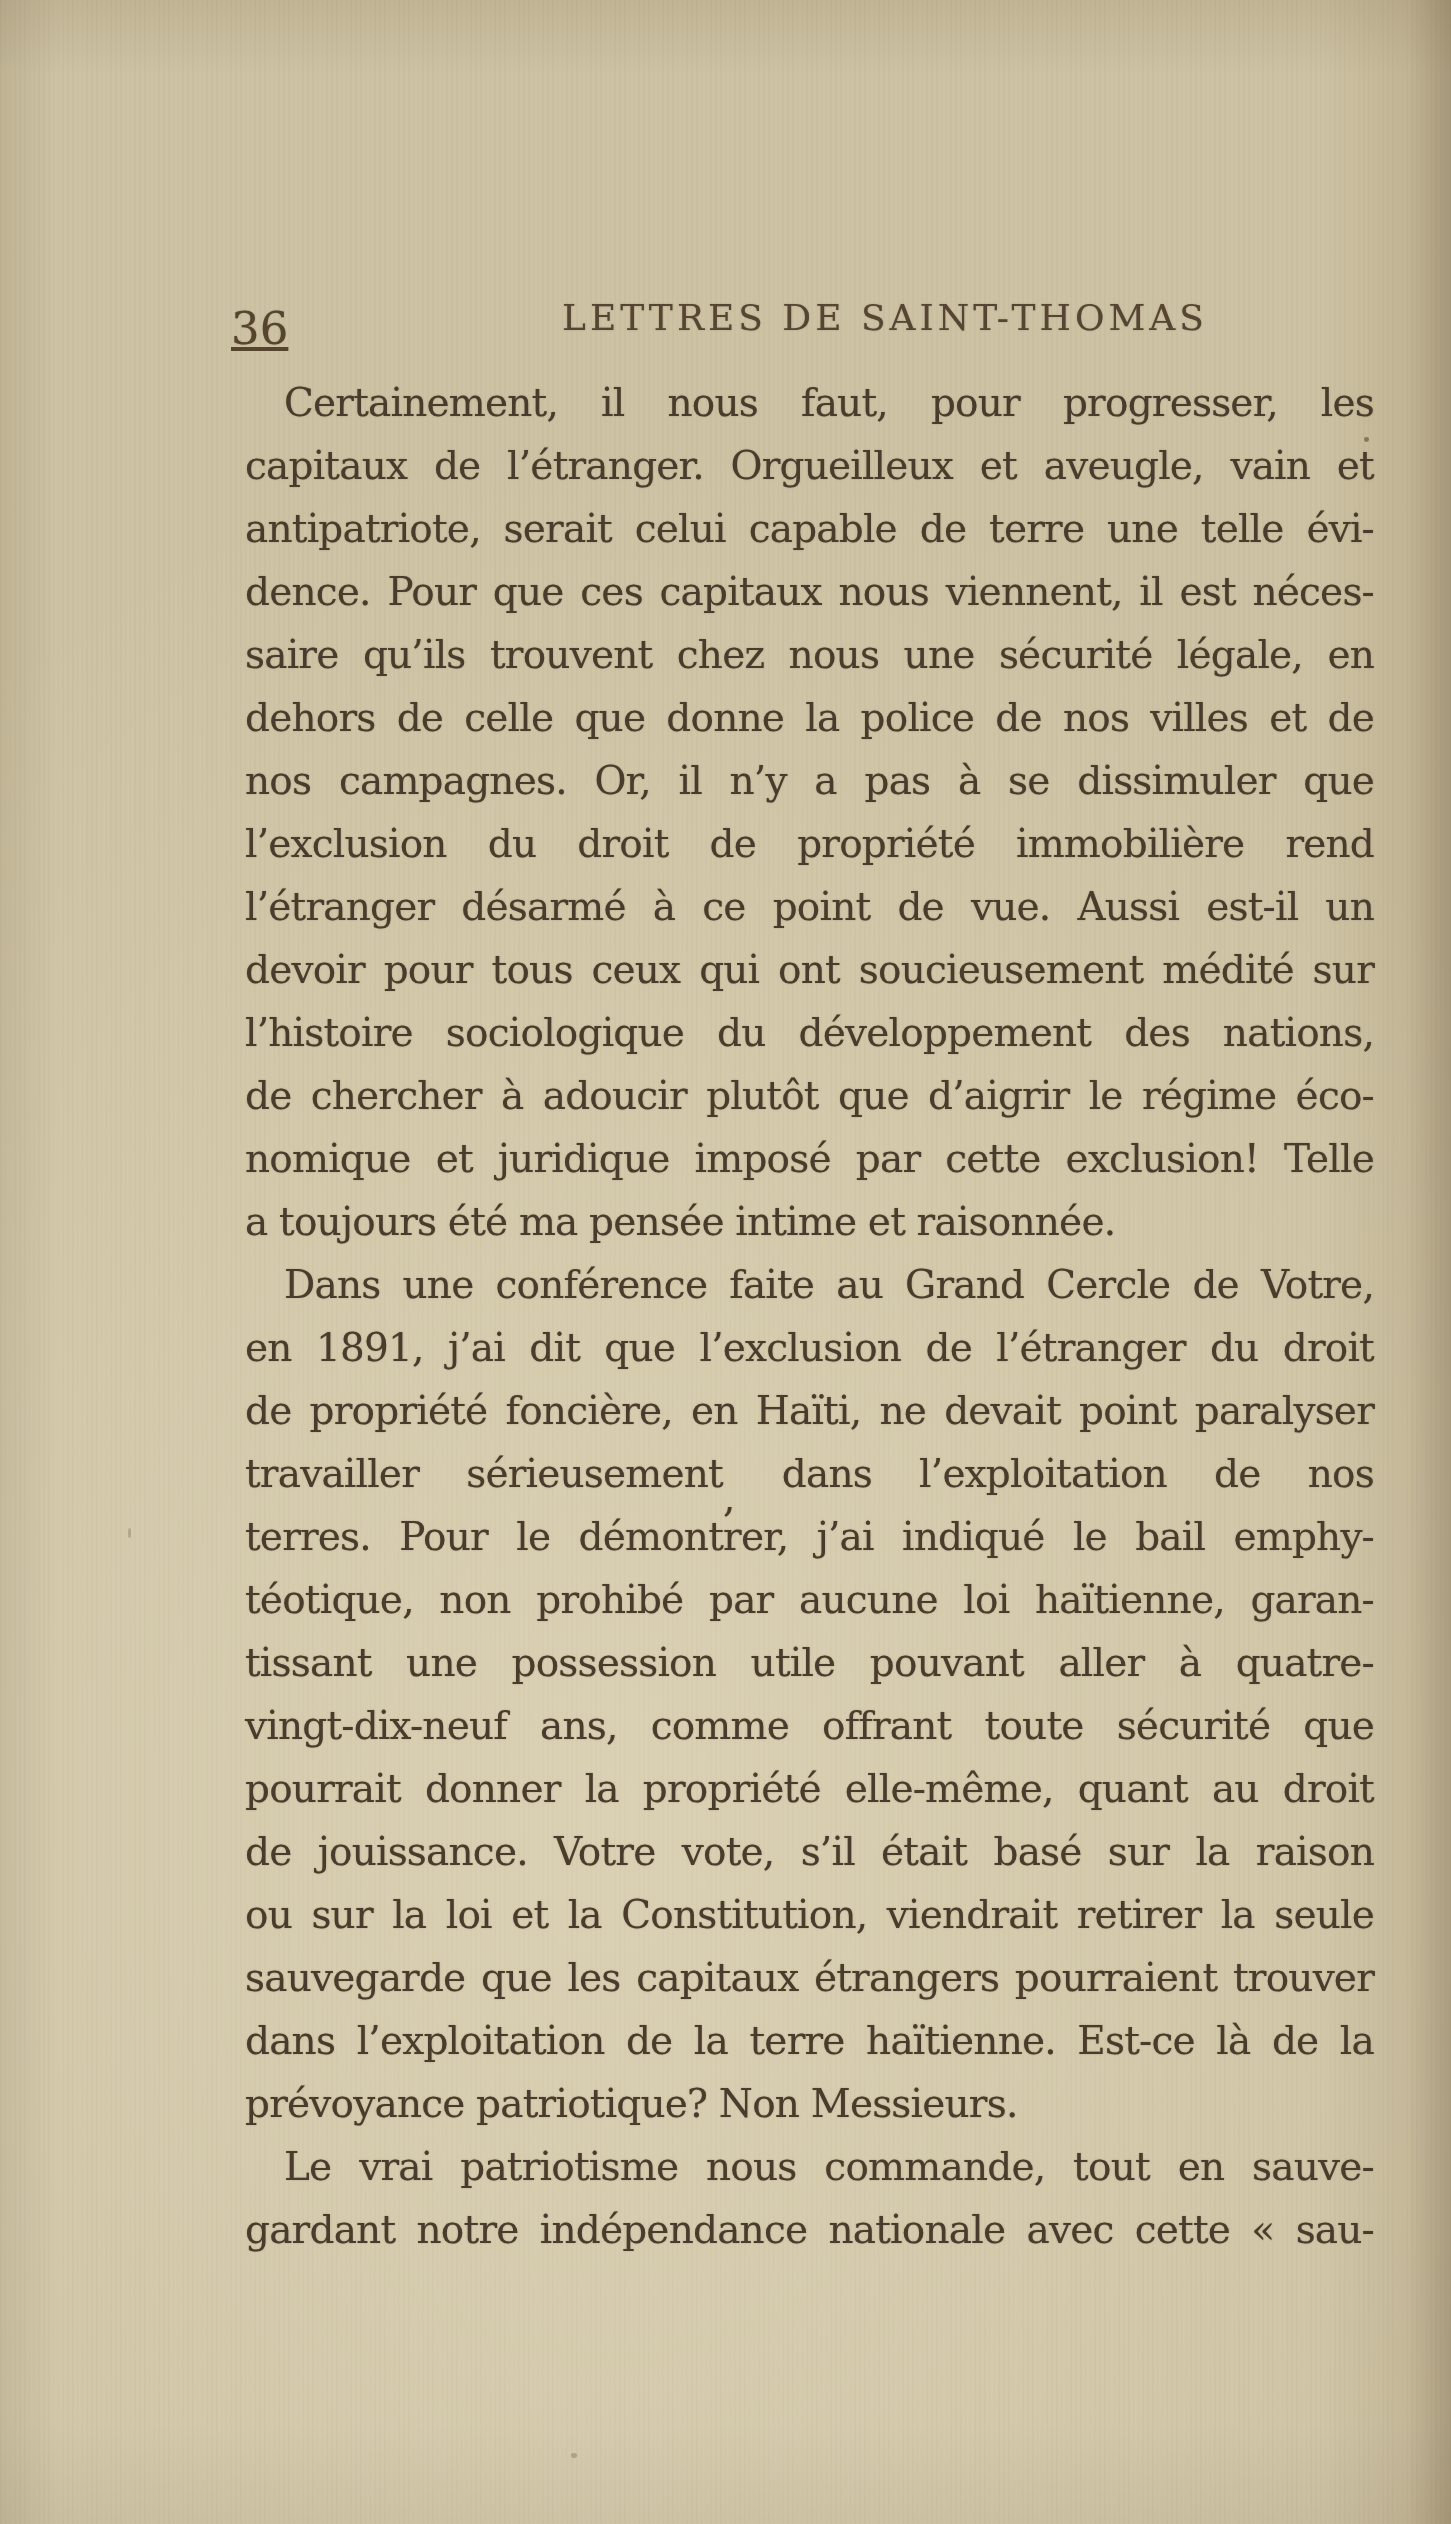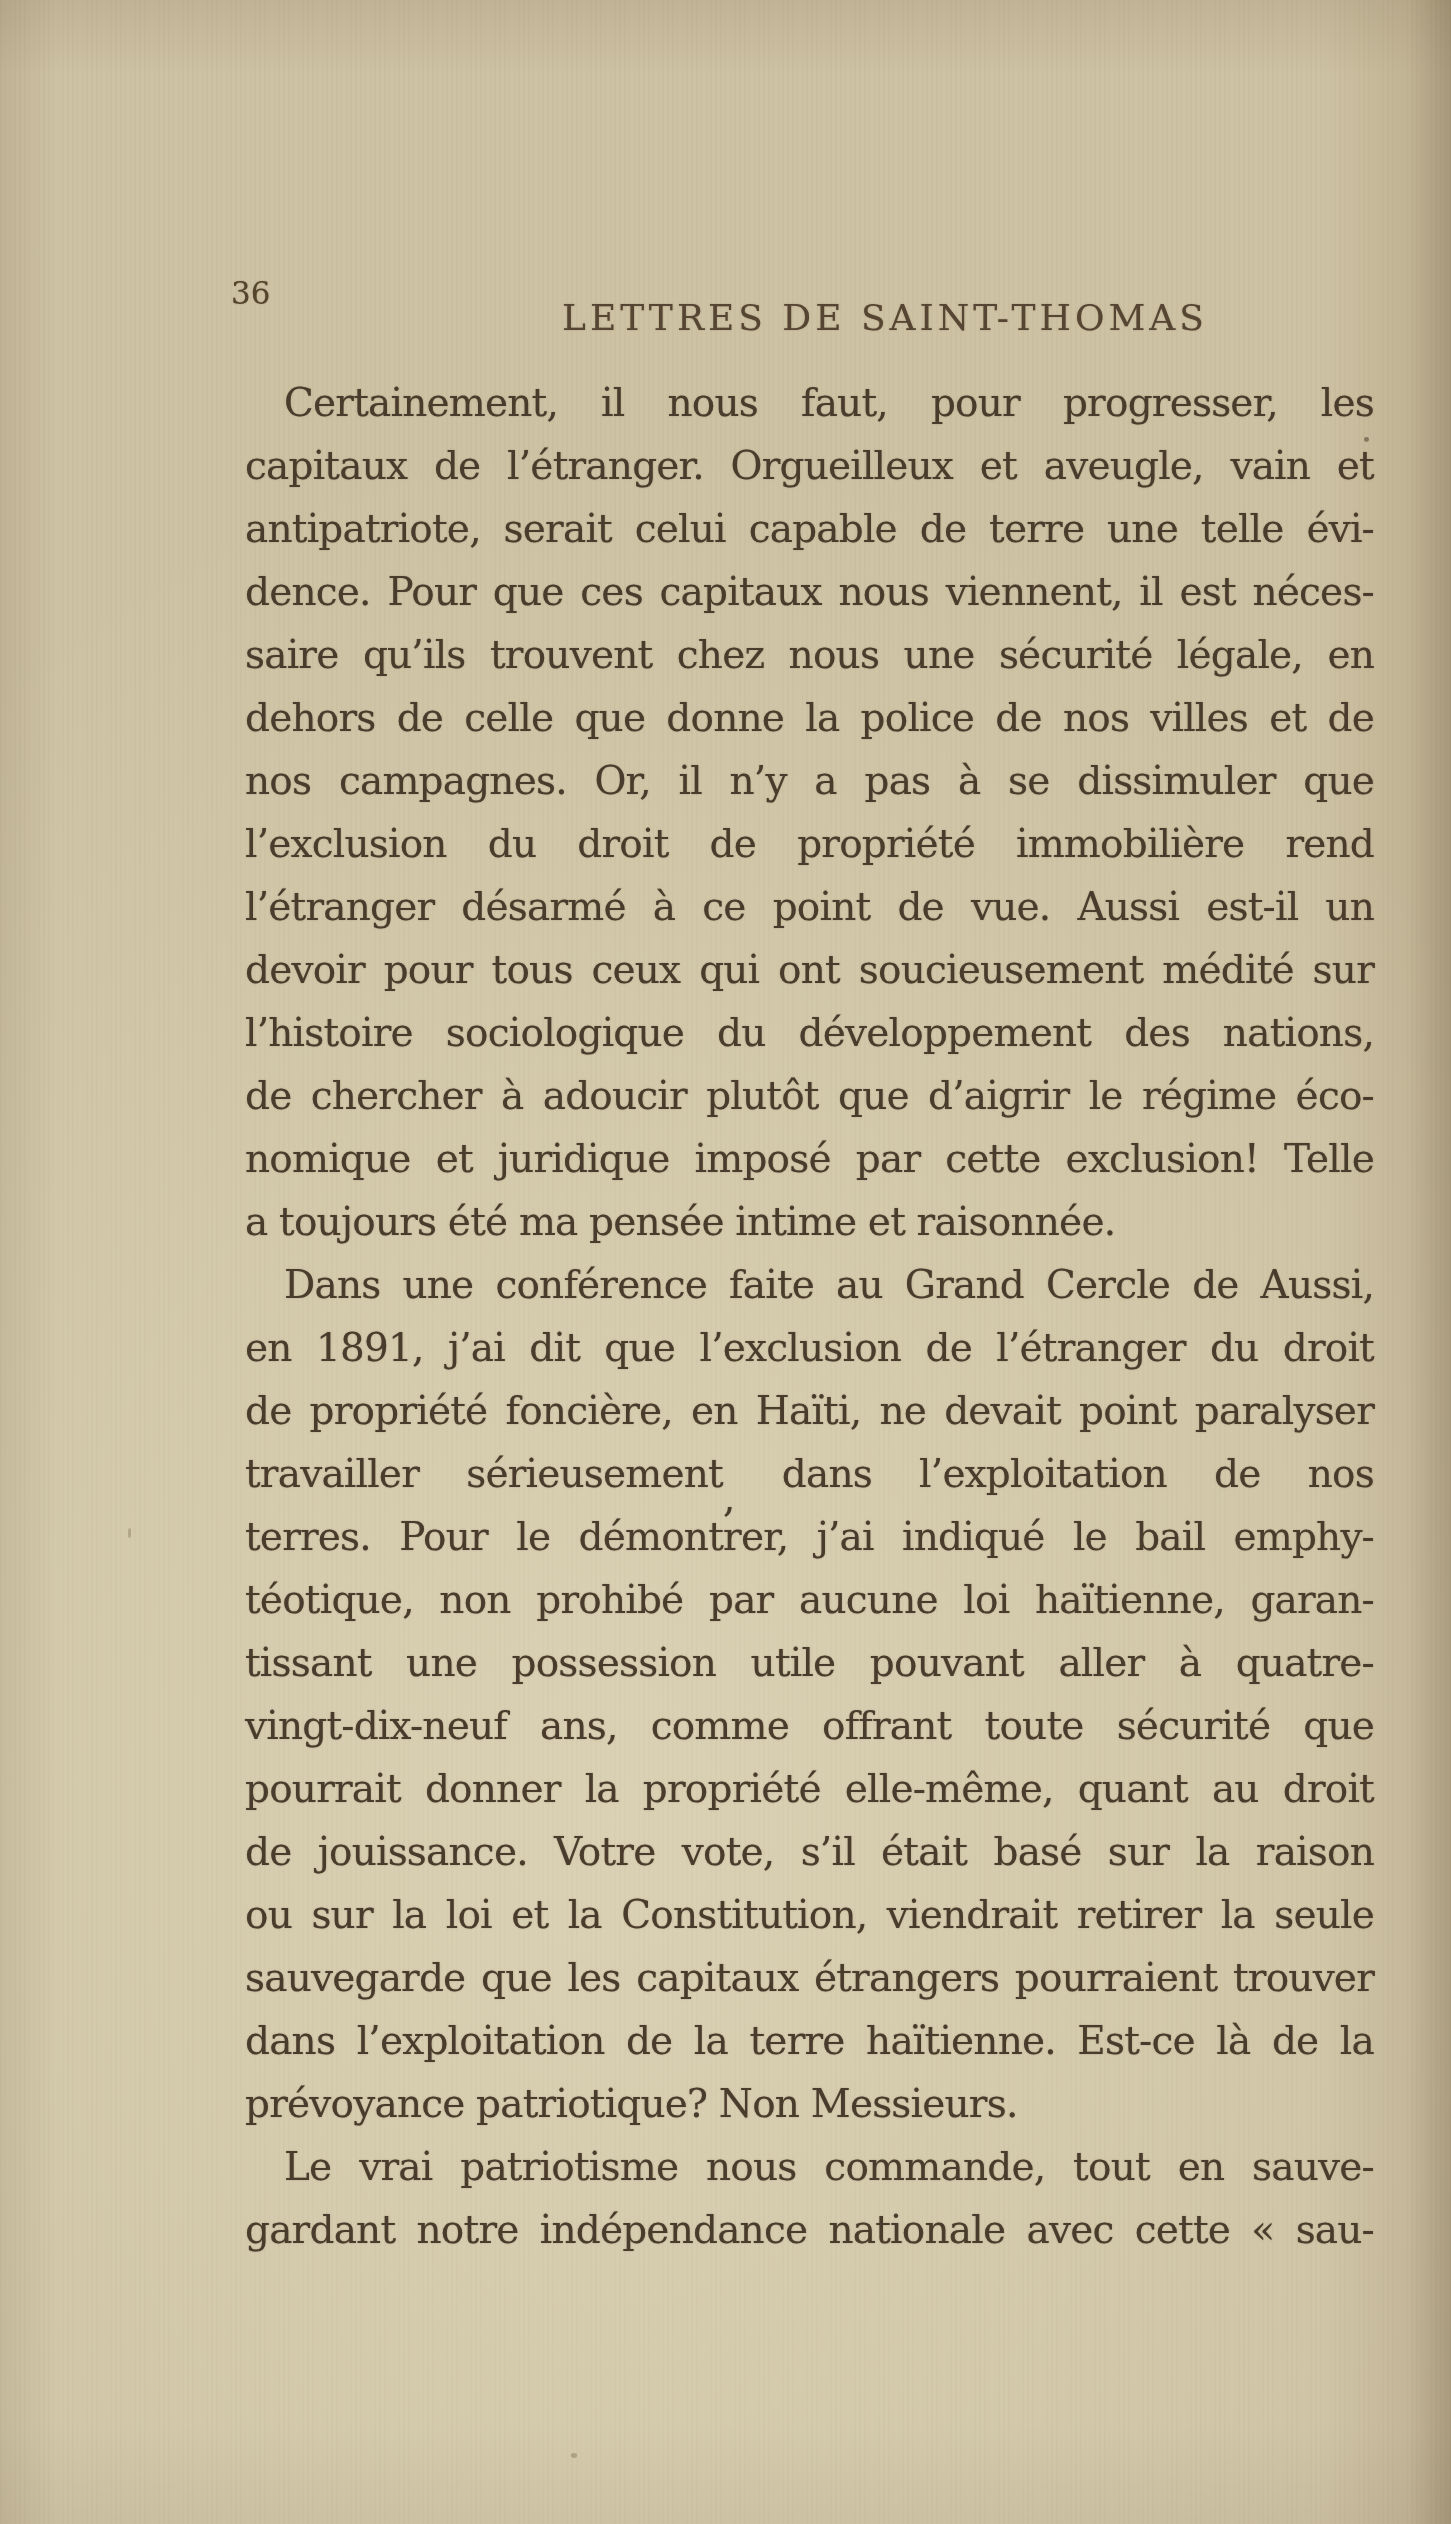--- a/index.html
+++ b/index.html
@@ -10,22 +10,22 @@
     background-image:
       radial-gradient(ellipse 120% 90% at 42% 72%, rgba(255,248,225,0.28), rgba(0,0,0,0) 62%),
       linear-gradient(to right, rgba(92,72,45,0.12), rgba(0,0,0,0) 4%),
       linear-gradient(to left, rgba(84,62,34,0.32), rgba(124,100,66,0.14) 3%, rgba(0,0,0,0) 9%),
       linear-gradient(to bottom, rgba(100,80,50,0.12), rgba(0,0,0,0) 3%),
       linear-gradient(to top, rgba(100,80,50,0.08), rgba(0,0,0,0) 4%),
       repeating-linear-gradient(90deg, rgba(110,92,62,0.04) 0 1.6px, rgba(0,0,0,0) 1.6px 4.8px);
   }
   .ink{color:#4a3c2c;text-shadow:0 0 1.2px rgba(86,68,46,0.55);}
   
-  .pagenum{position:absolute;left:231px;top:278px;font-size:31px;line-height:1;
-           color:#55452f;text-shadow:0 0 1.2px rgba(86,68,46,0.5);}
+  .pagenum{position:absolute;left:231px;top:306px;font-size:45px;line-height:1;
+           color:#55452f;text-shadow:0 0 1.2px rgba(86,68,46,0.5);text-decoration:underline;}
   .runtitle{position:absolute;left:562px;top:300px;font-size:36px;line-height:1;
             letter-spacing:4px;color:#554532;text-shadow:0 0 1.2px rgba(86,68,46,0.5);
             white-space:nowrap;}
   
   .textblock{position:absolute;left:245px;top:371px;width:1129px;
              font-size:39px;letter-spacing:-0.8px;}
   .line{height:63px;line-height:63px;text-align:justify;text-align-last:justify;
         overflow:visible;white-space:nowrap;}
   .line.indent{text-indent:39px;}
   .line.end{text-align-last:left;}
@@ -52,21 +52,21 @@
       <div class="line"><span class="rm">saire qu’ils trouvent chez nous une sécurité légale, en</span></div>
       <div class="line"><span class="rm">dehors de celle que donne la police de nos villes et de</span></div>
       <div class="line"><span class="rm">nos campagnes. Or, il n’y a pas à se dissimuler que</span></div>
       <div class="line"><span class="rm">l’exclusion du droit de propriété immobilière rend</span></div>
       <div class="line"><span class="rm">l’étranger désarmé à ce point de vue. Aussi est-il un</span></div>
       <div class="line"><span class="rm">devoir pour tous ceux qui ont soucieusement médité sur</span></div>
       <div class="line"><span class="rm">l’histoire sociologique du développement des nations,</span></div>
       <div class="line"><span class="rm">de chercher à adoucir plutôt que d’aigrir le régime éco-</span></div>
       <div class="line"><span class="rm">nomique et juridique imposé par cette exclusion! Telle</span></div>
       <div class="line end"><span class="rm">a toujours été ma pensée intime et raisonnée.</span></div>
-      <div class="line indent"><span class="rm">Dans une conférence faite au </span><span class="it">Grand Cercle</span><span class="rm"> de Aussi,</span></div>
+      <div class="line indent"><span class="rm">Dans une conférence faite au </span><span class="it">Grand Cercle</span><span class="rm"> de Votre,</span></div>
       <div class="line"><span class="rm">en 1891, j’ai dit que l’exclusion de l’étranger du droit</span></div>
       <div class="line"><span class="rm">de propriété foncière, en Haïti, ne devait point paralyser</span></div>
       <div class="line"><span class="rm">travailler sérieusement</span><span class="drop">,</span><span class="rm"> dans l’exploitation de nos</span></div>
       <div class="line"><span class="rm">terres. Pour le démontrer, j’ai indiqué le bail emphy-</span></div>
       <div class="line"><span class="rm">téotique, </span><span class="it">non prohibé par aucune loi haïtienne</span><span class="rm">, garan-</span></div>
       <div class="line"><span class="rm">tissant une possession utile pouvant aller à quatre-</span></div>
       <div class="line"><span class="rm">vingt-dix-neuf ans, comme offrant toute sécurité que</span></div>
       <div class="line"><span class="rm">pourrait donner la propriété elle-même, </span><span class="it">quant au droit</span></div>
       <div class="line"><span class="it">de jouissance</span><span class="rm">. Votre vote, s’il était basé sur la raison</span></div>
       <div class="line"><span class="rm">ou sur la loi et la Constitution, viendrait retirer la seule</span></div>

